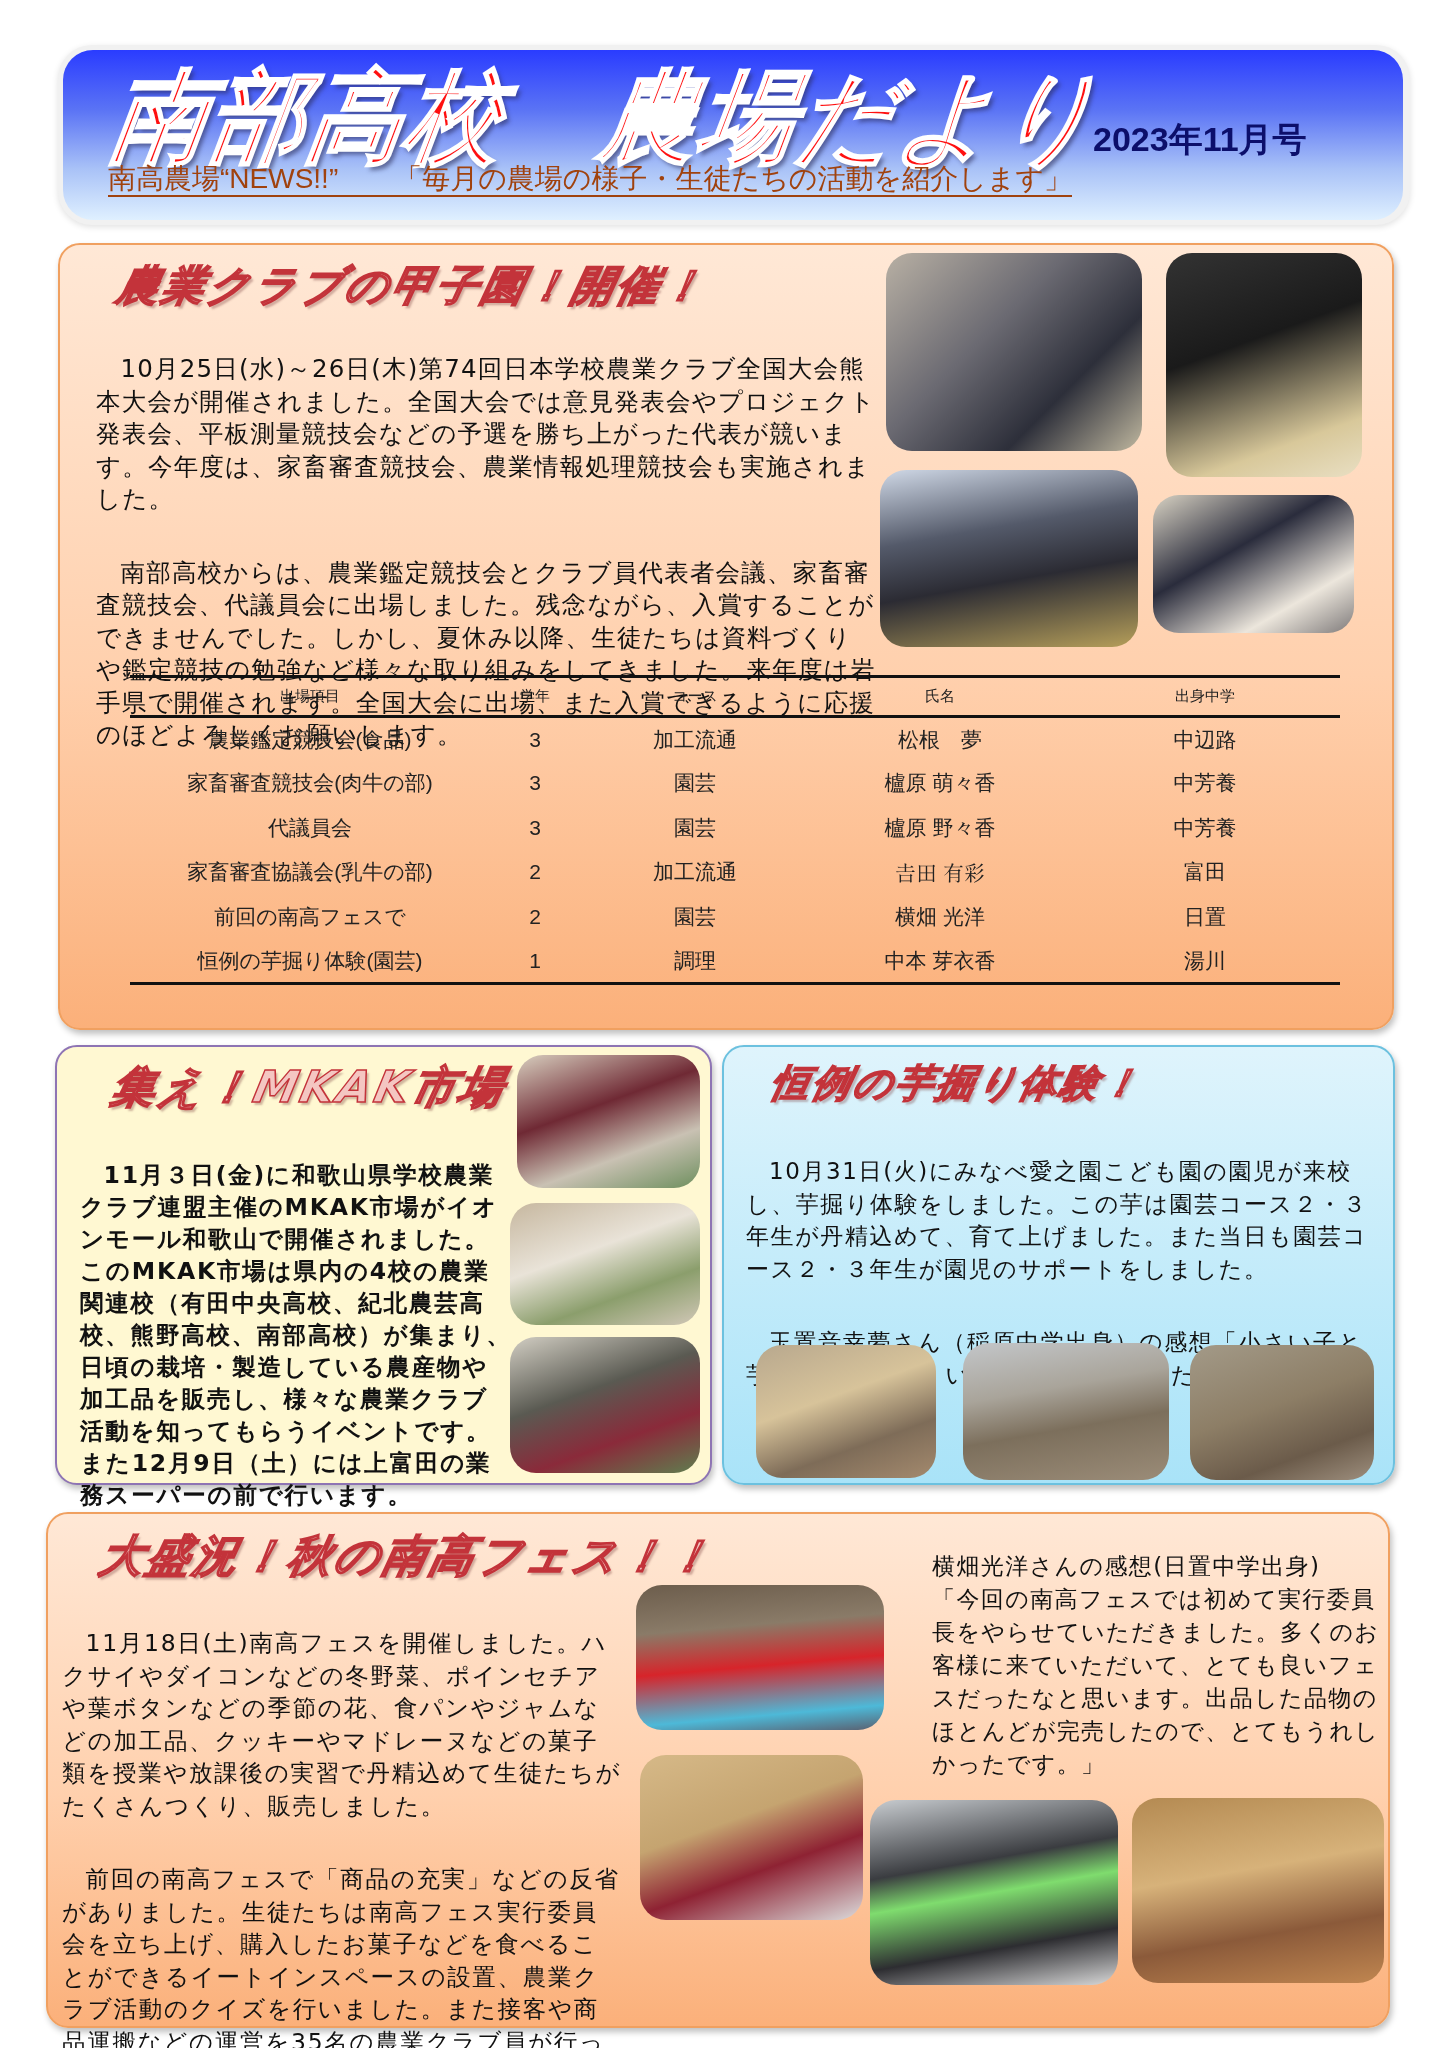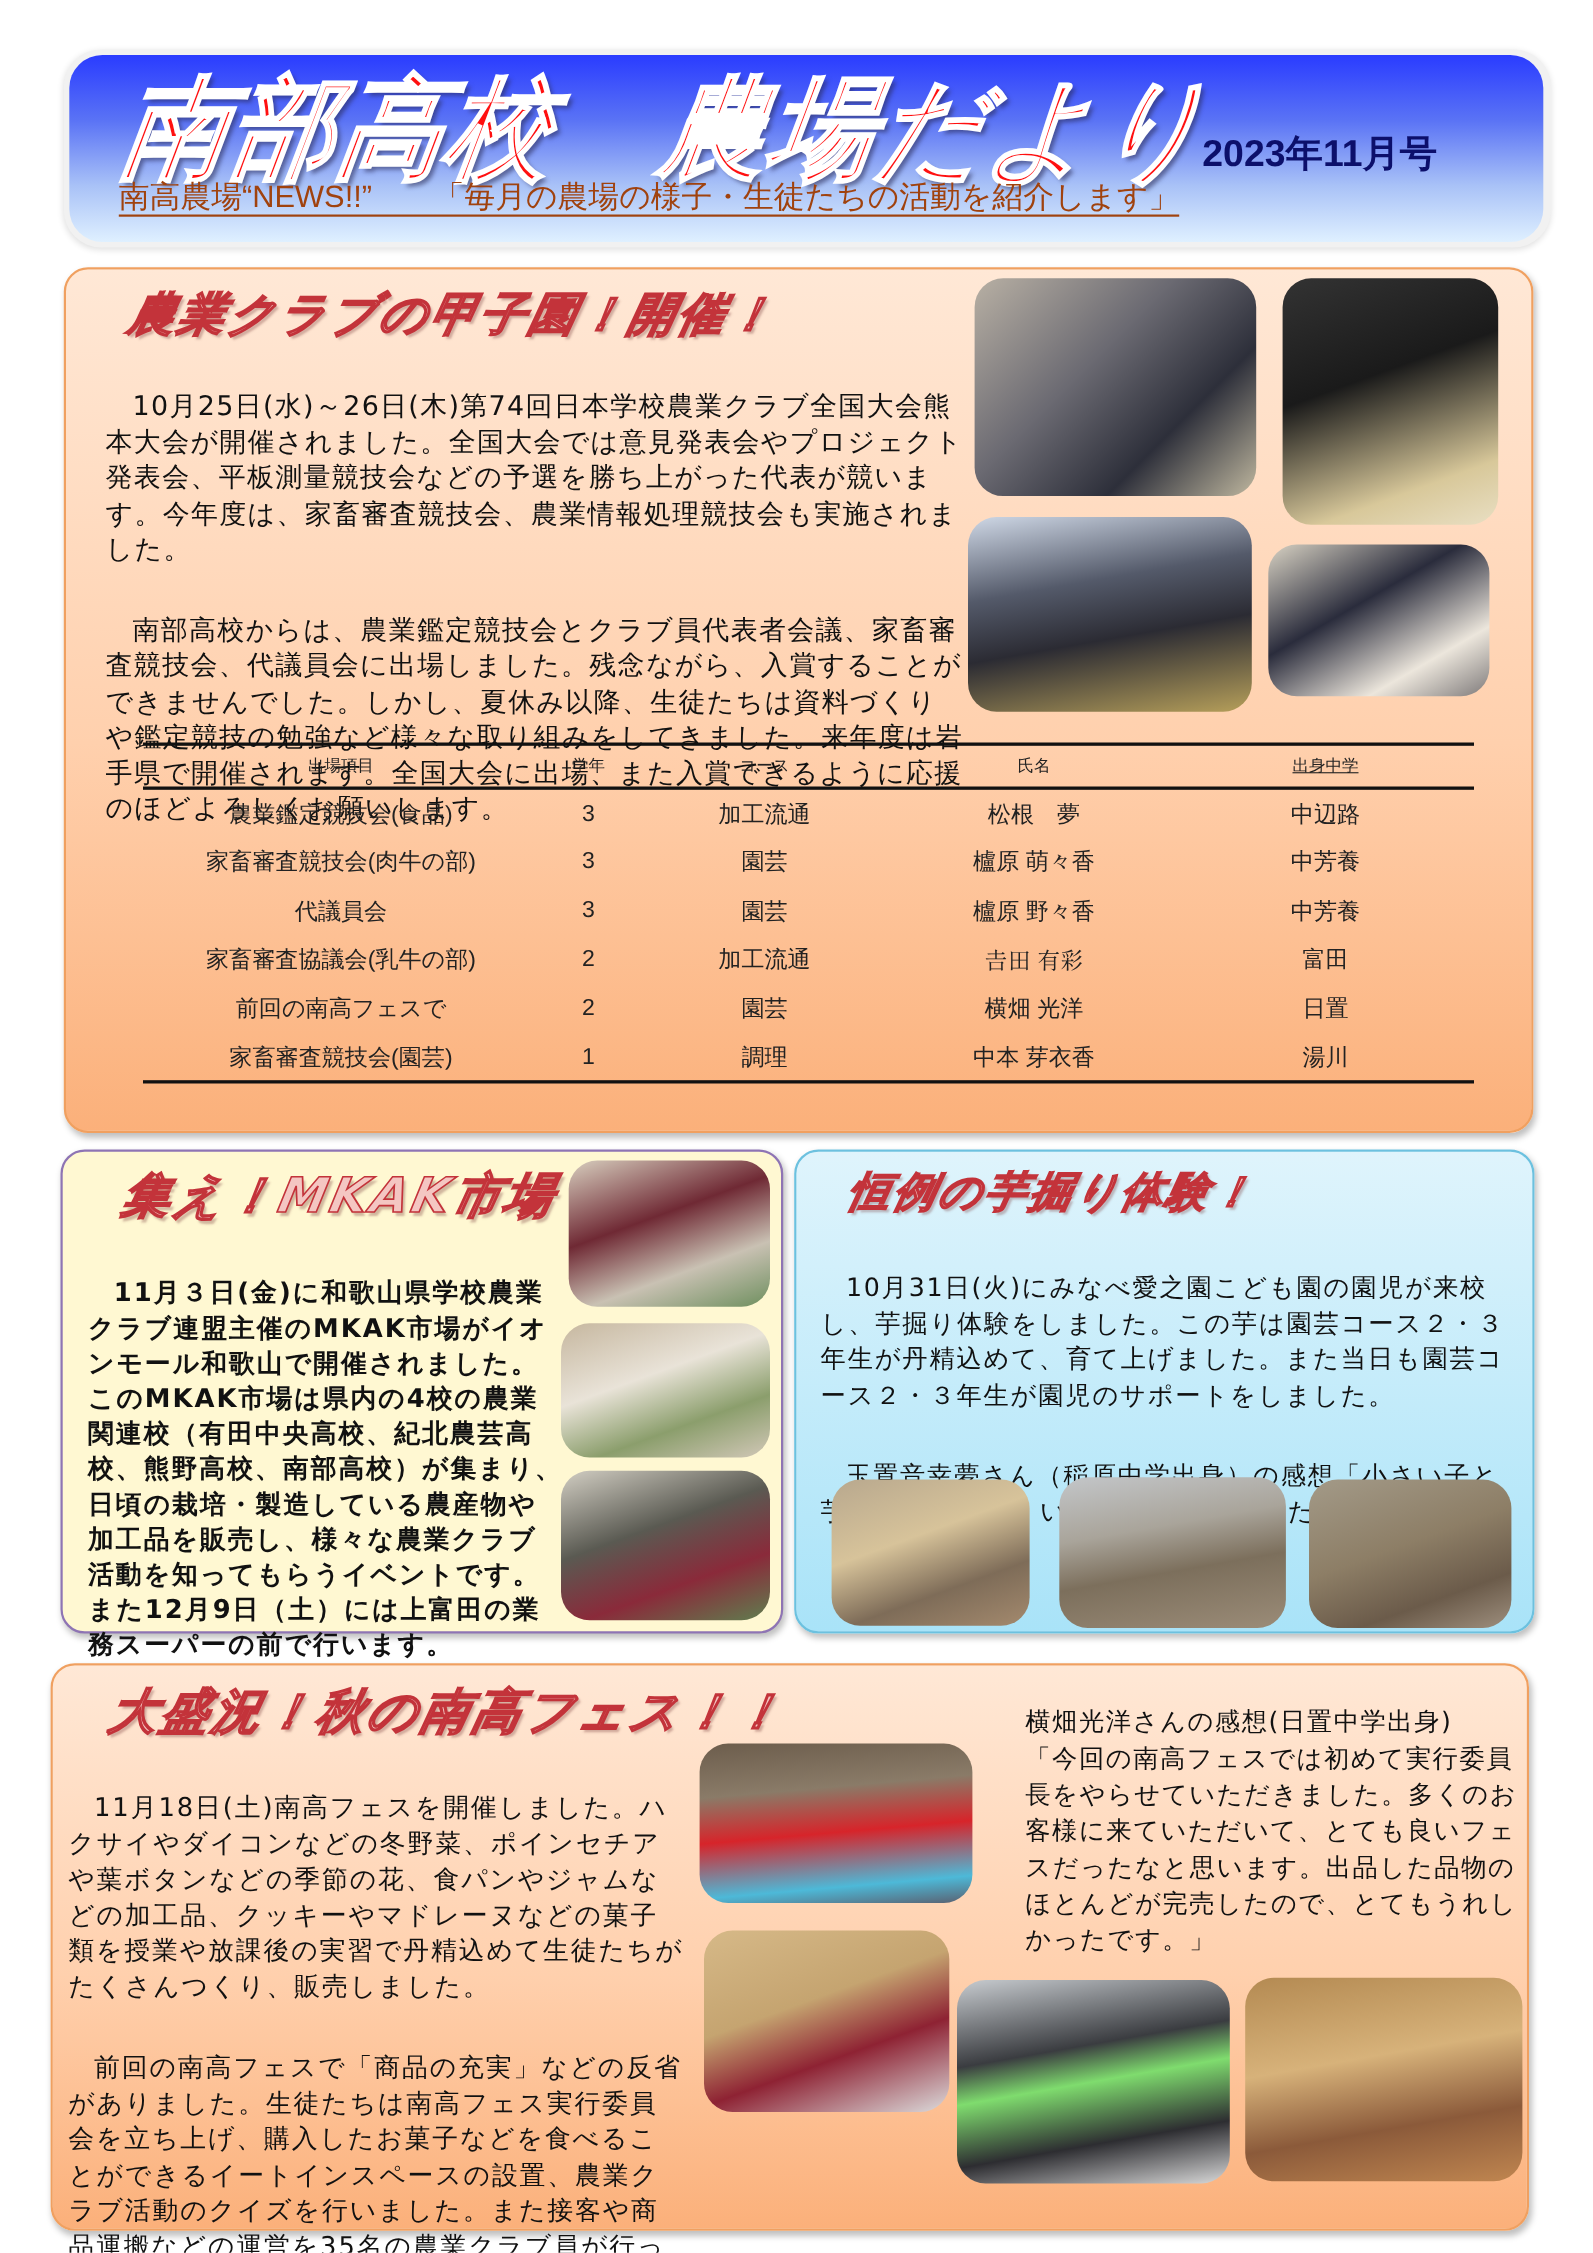--- a/index.html
+++ b/index.html
@@ -80,21 +80,21 @@
 
   
   .tbl {
     position: absolute; left: 130px; top: 675px; width: 1210px;
     border-collapse: collapse; font-family: "Liberation Sans", sans-serif;
   }
   .tbl thead tr { border-top: 3px solid #111; border-bottom: 3px solid #111; }
   .tbl tbody tr:last-child { border-bottom: 3px solid #111; }
   .tbl th { font-weight: normal; font-size: 15px; height: 40px; text-align: center; color: #222; }
   .tbl td { font-size: 21px; height: 44.5px; text-align: center; color: #222; }
-  .col1 { width: 360px; } .col2 { width: 90px; } .col3 { width: 230px; } .col4 { width: 260px; } .col5 { width: 270px; text-decoration: underline; }
+  .col1 { width: 360px; } .col2 { width: 90px; } .col3 { width: 230px; } .col4 { width: 260px; } .col5 { width: 270px; }
 </style>
 </head>
 <body>
 
 <div class="header-outer"></div>
 <div class="header"></div>
 <div class="title">南部高校　農場だより</div>
 <div class="issue">2023年11月号</div>
 <div class="tagline">南高農場“NEWS!!”　　「毎月の農場の様子・生徒たちの活動を紹介します」</div>
 
@@ -150,21 +150,21 @@
       <td>富田</td>
     </tr>
     <tr>
       <td>前回の南高フェスで</td>
       <td>2</td>
       <td>園芸</td>
       <td>横畑 光洋</td>
       <td>日置</td>
     </tr>
     <tr>
-      <td>家畜審査競技会(園芸)</td>
+      <td>恒例の芋掘り体験(園芸)</td>
       <td>1</td>
       <td>調理</td>
       <td>中本 芽衣香</td>
       <td>湯川</td>
     </tr>
   </tbody>
 </table>
 
 <div class="box box-yellow" style="left:55px; top:1045px; width:657px; height:440px;"></div>
 <div class="sec-title" style="left:112px; top:1058px; font-size:44px;">集え！MKAK市場</div>

